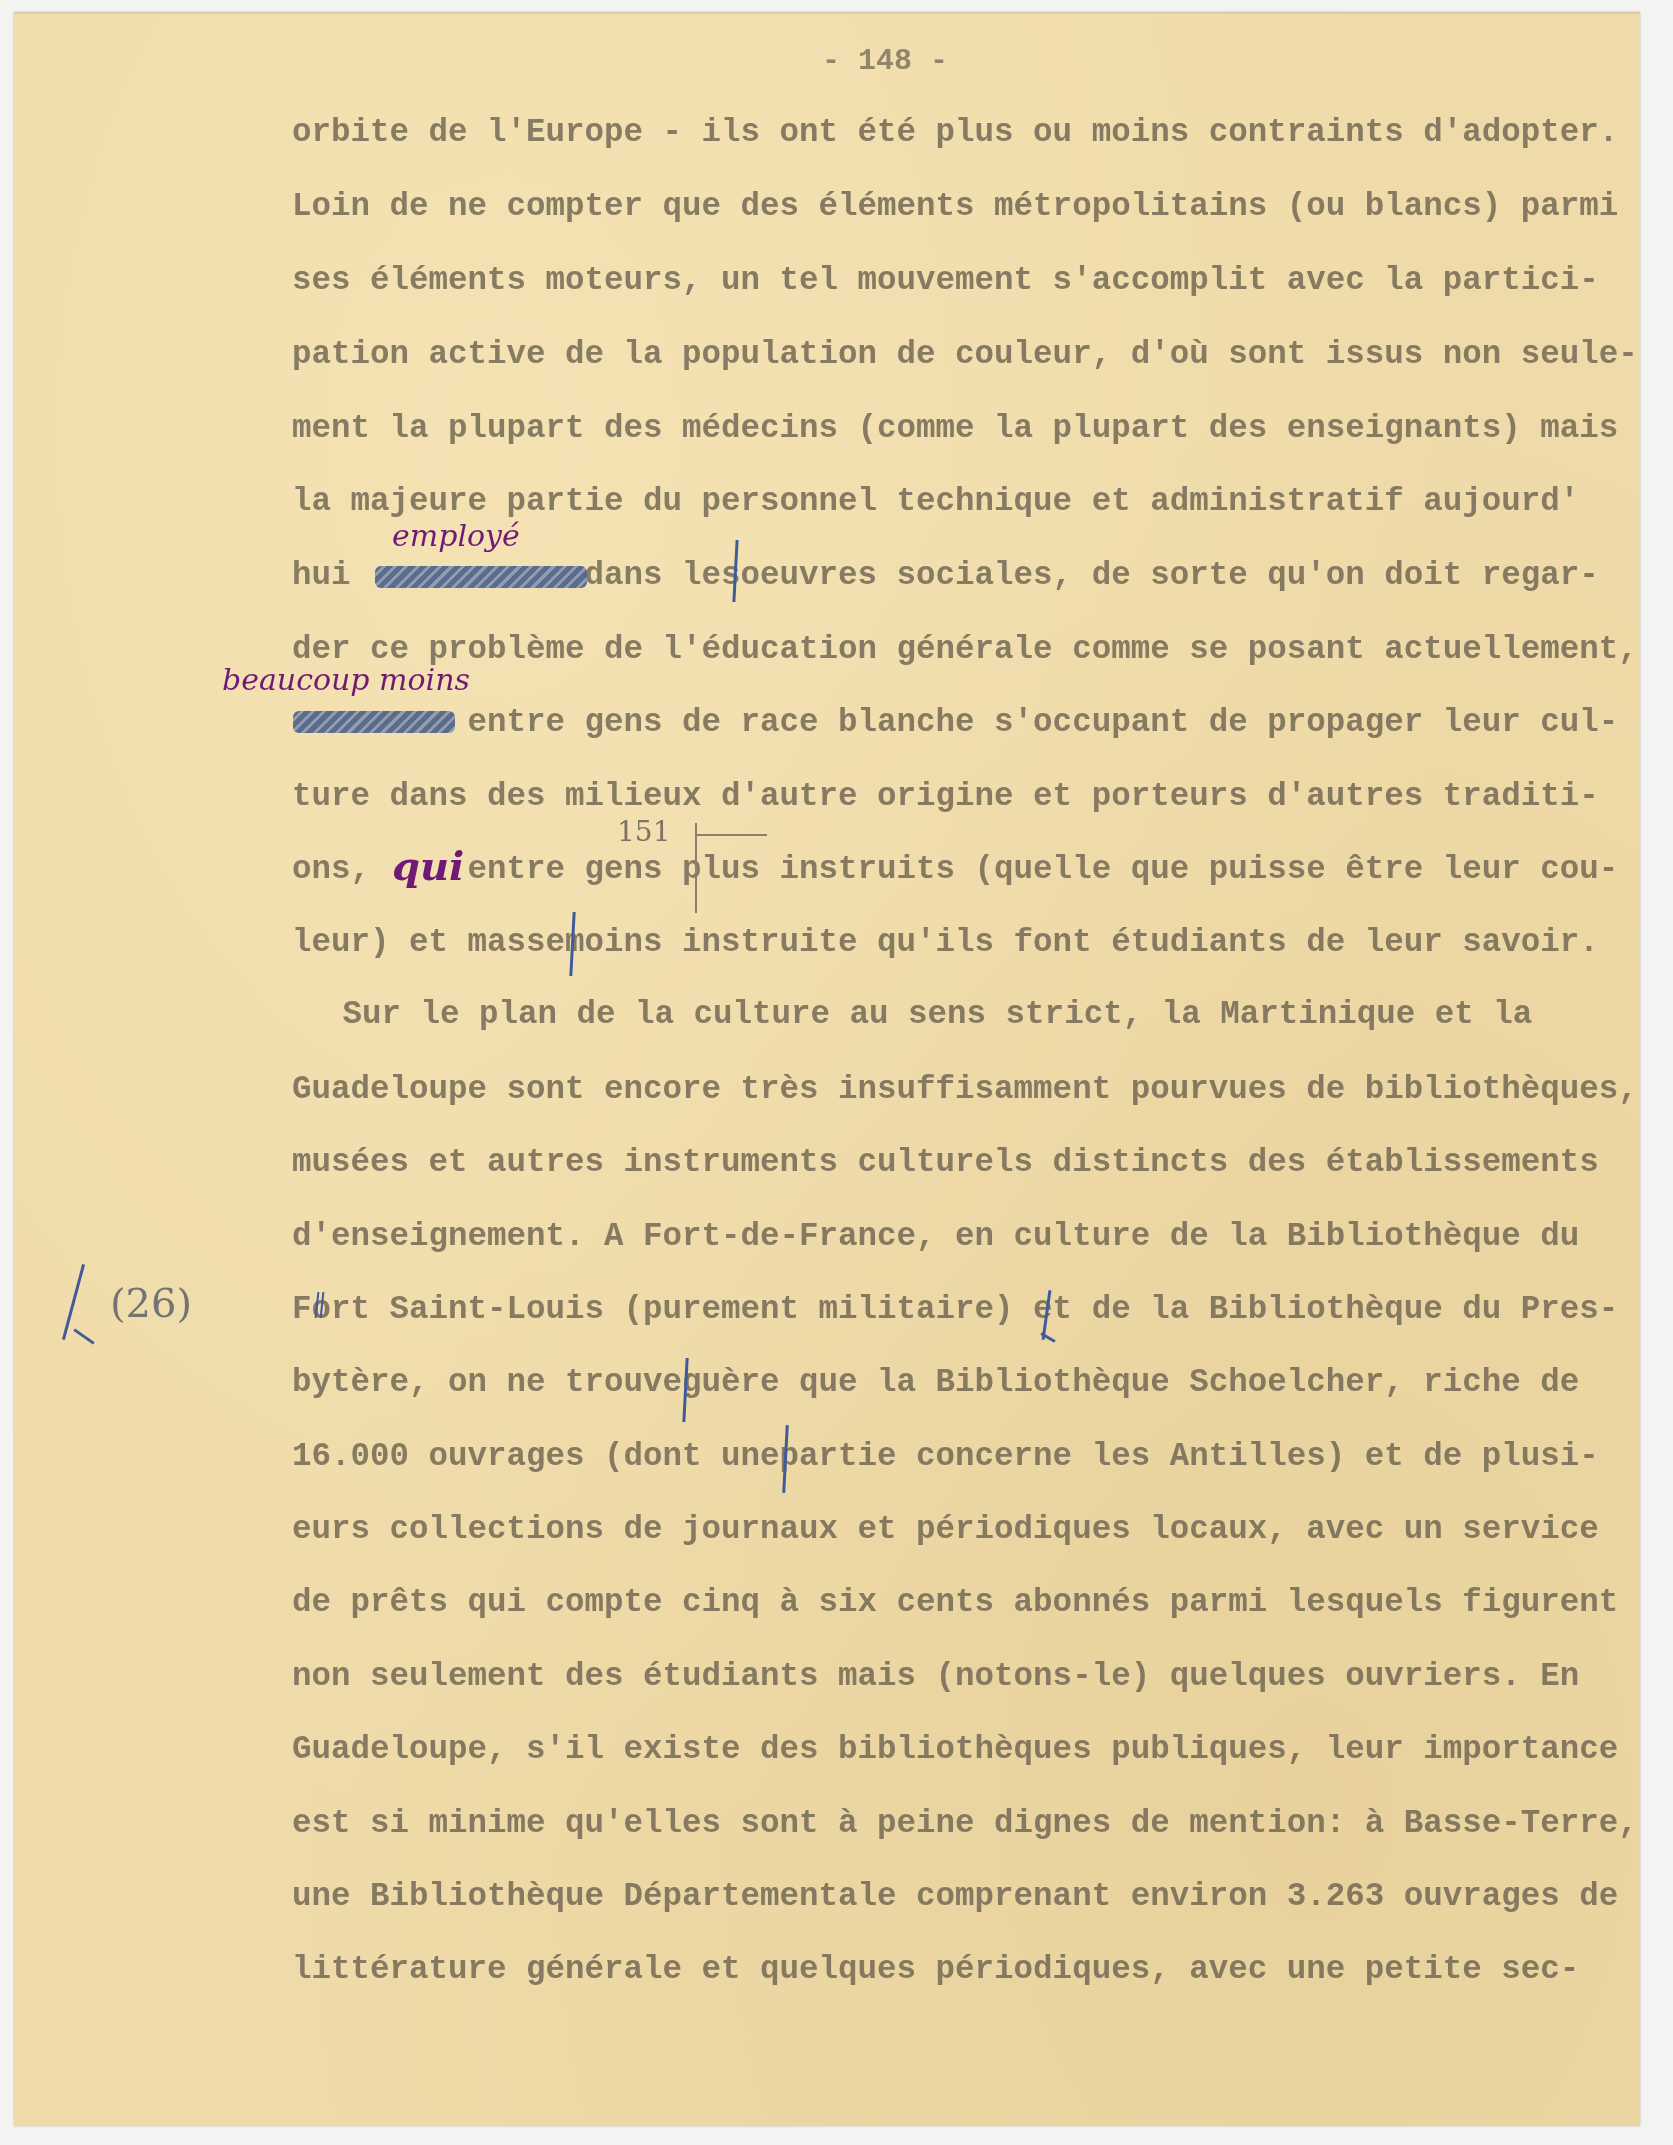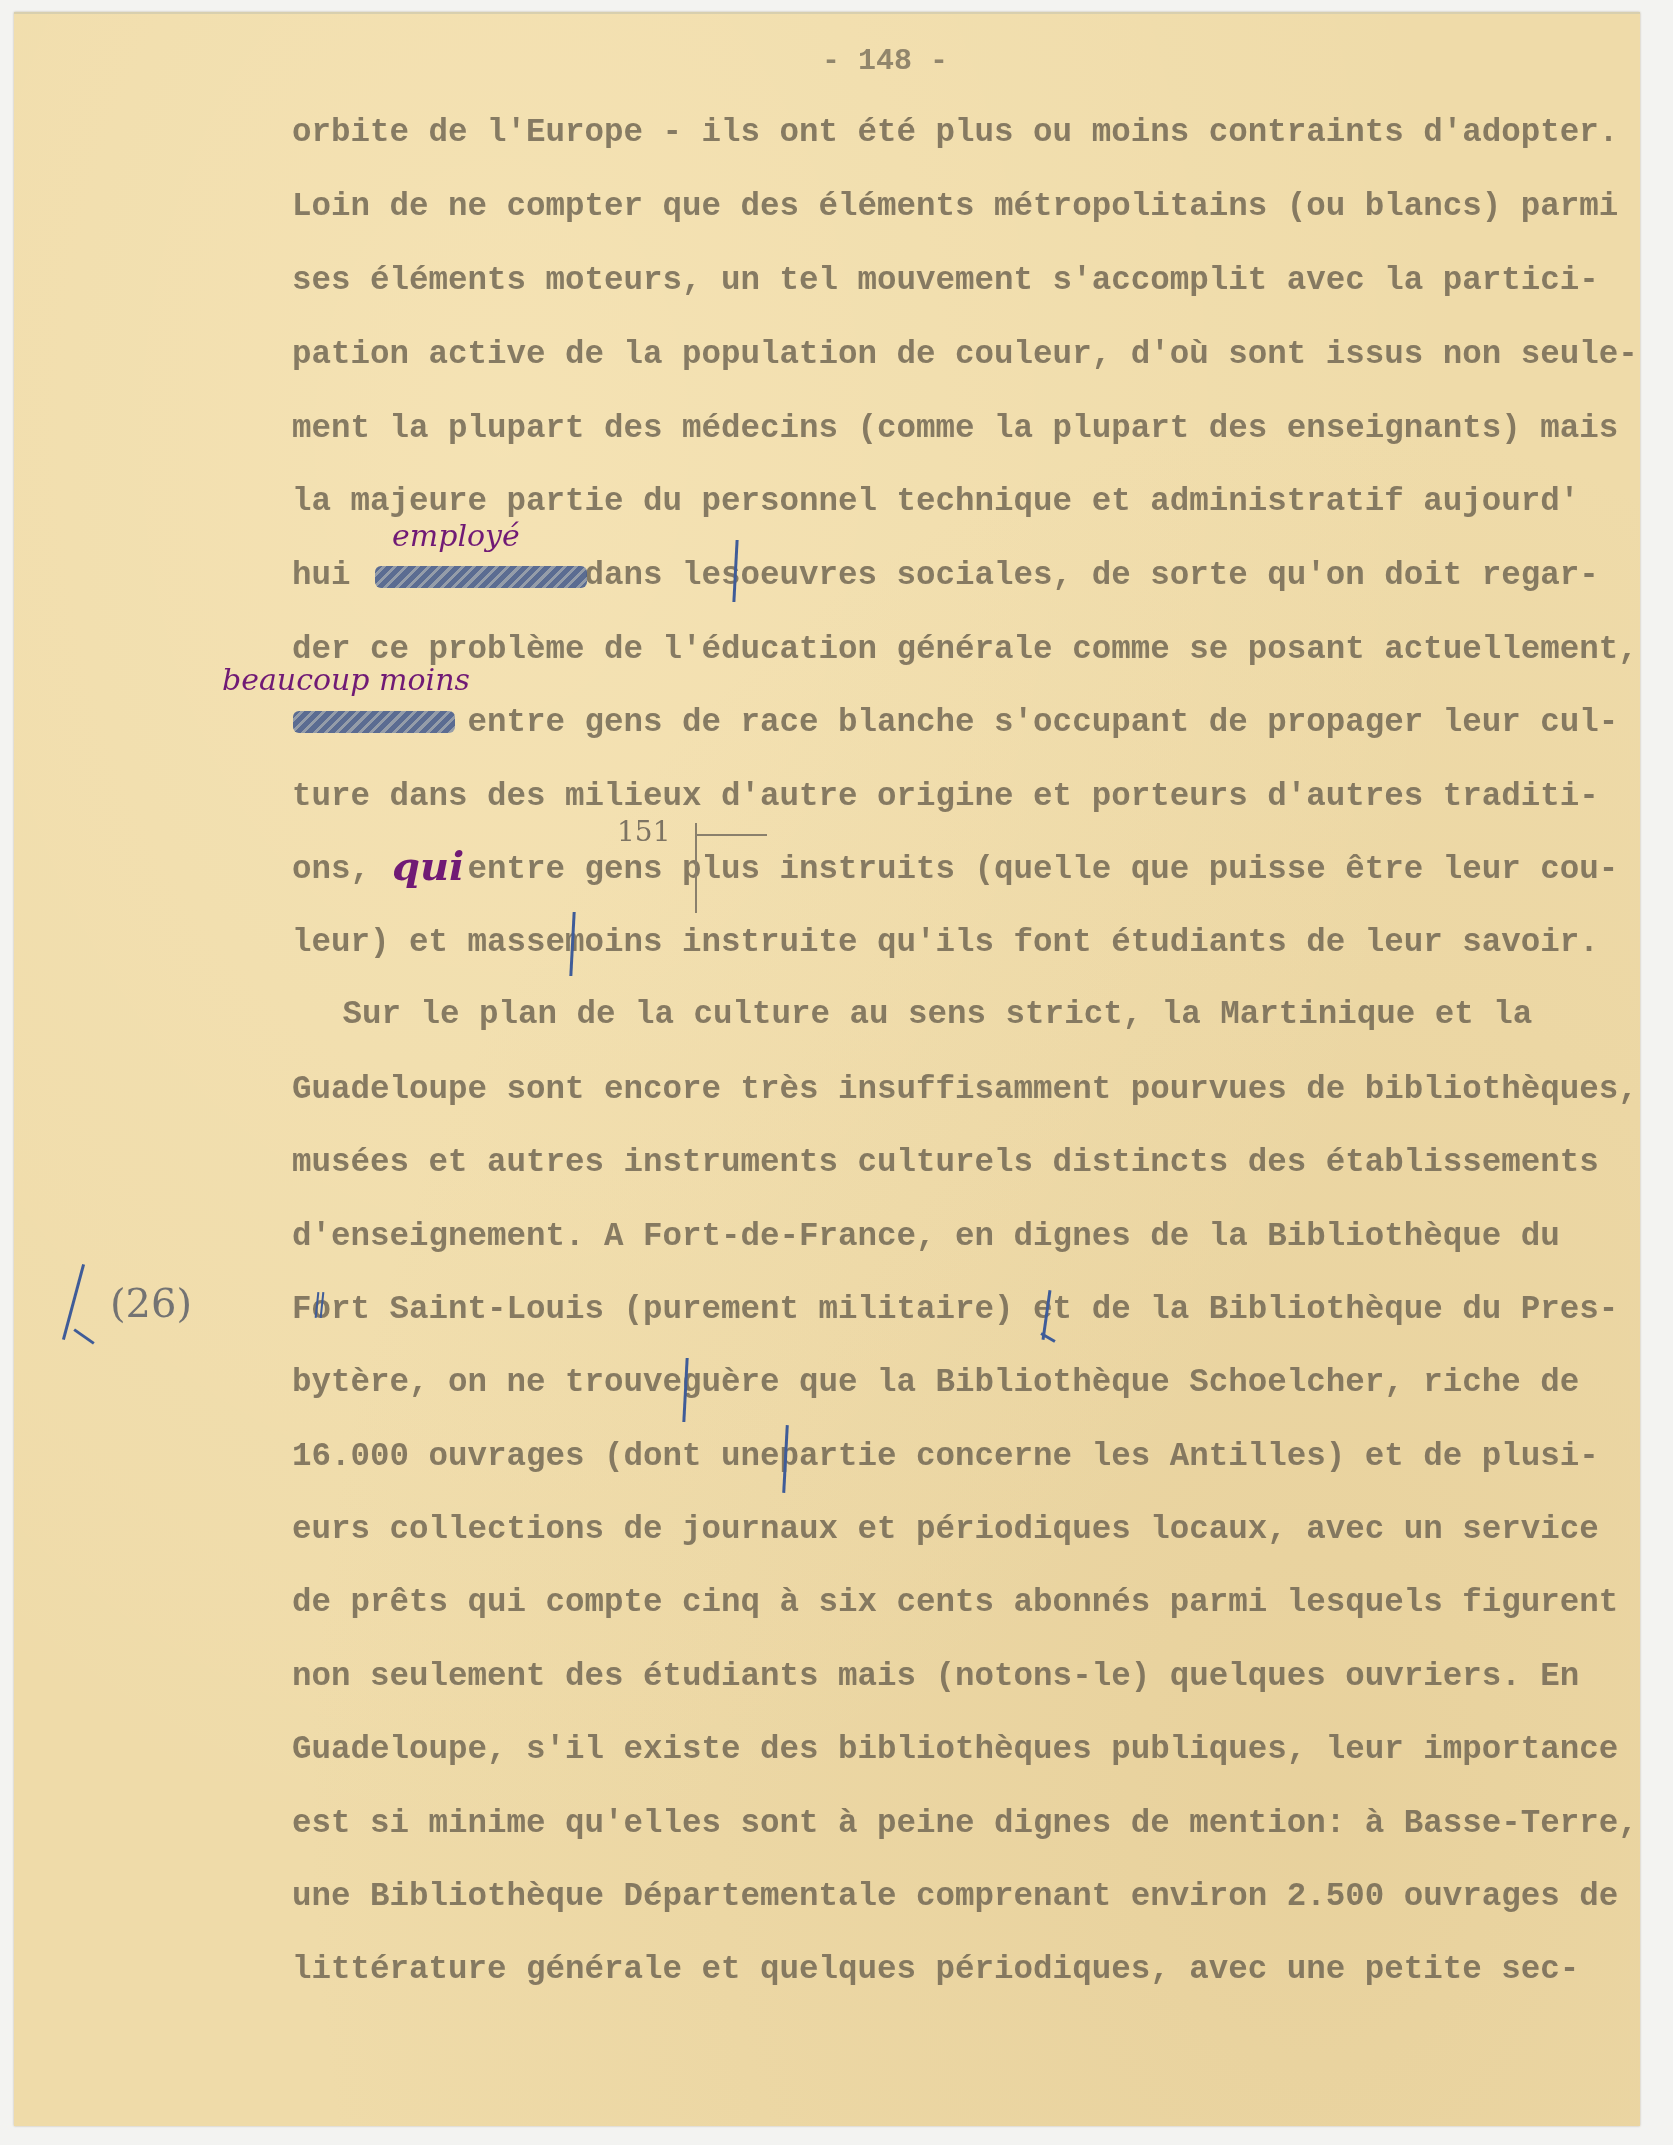--- a/index.html
+++ b/index.html
@@ -75,30 +75,30 @@
 <div class="line" style="left:292px; top:502px;">la majeure partie du personnel technique et administratif aujourd'</div>
 <div class="line" style="left:292px; top:576px;">hui            dans lesoeuvres sociales, de sorte qu'on doit regar-</div>
 <div class="line" style="left:292px; top:650px;">der ce problème de l'éducation générale comme se posant actuellement,</div>
 <div class="line" style="left:292px; top:723px;">         entre gens de race blanche s'occupant de propager leur cul-</div>
 <div class="line" style="left:292px; top:797px;">ture dans des milieux d'autre origine et porteurs d'autres traditi-</div>
 <div class="line" style="left:292px; top:870px;">ons,     entre gens plus instruits (quelle que puisse être leur cou-</div>
 <div class="line" style="left:292px; top:943px;">leur) et massemoins instruite qu'ils font étudiants de leur savoir.</div>
 <div class="line" style="left:284px; top:1015px;">   Sur le plan de la culture au sens strict, la Martinique et la</div>
 <div class="line" style="left:292px; top:1090px;">Guadeloupe sont encore très insuffisamment pourvues de bibliothèques,</div>
 <div class="line" style="left:292px; top:1163px;">musées et autres instruments culturels distincts des établissements</div>
-<div class="line" style="left:292px; top:1237px;">d'enseignement. A Fort-de-France, en dignes de la Bibliothèque du</div>
+<div class="line" style="left:292px; top:1237px;">d'enseignement. A Fort-de-France, en culture de la Bibliothèque du</div>
 <div class="line" style="left:292px; top:1310px;">Fort Saint-Louis (purement militaire) et de la Bibliothèque du Pres-</div>
 <div class="line" style="left:292px; top:1383px;">bytère, on ne trouveguère que la Bibliothèque Schoelcher, riche de</div>
 <div class="line" style="left:292px; top:1457px;">16.000 ouvrages (dont unepartie concerne les Antilles) et de plusi-</div>
 <div class="line" style="left:292px; top:1530px;">eurs collections de journaux et périodiques locaux, avec un service</div>
 <div class="line" style="left:292px; top:1603px;">de prêts qui compte cinq à six cents abonnés parmi lesquels figurent</div>
 <div class="line" style="left:292px; top:1677px;">non seulement des étudiants mais (notons-le) quelques ouvriers. En</div>
 <div class="line" style="left:292px; top:1750px;">Guadeloupe, s'il existe des bibliothèques publiques, leur importance</div>
 <div class="line" style="left:292px; top:1824px;">est si minime qu'elles sont à peine dignes de mention: à Basse-Terre,</div>
-<div class="line" style="left:292px; top:1897px;">une Bibliothèque Départementale comprenant environ 2.500 ouvrages de</div>
+<div class="line" style="left:292px; top:1897px;">une Bibliothèque Départementale comprenant environ 3.263 ouvrages de</div>
 <div class="line" style="left:292px; top:1970px;">littérature générale et quelques périodiques, avec une petite sec-</div>
 
 <div class="strike" style="left:375px; top:566px; width:212px; height:22px;"></div>
 <div class="hand" style="left:392px; top:518px; font-size:30px;">employé</div>
 <div class="mark" style="left:734px; top:540px; width:3px; height:62px; transform:rotate(3deg);"></div>
 
 <div class="hand" style="left:222px; top:662px; font-size:30px;">beaucoup moins</div>
 <div class="strike" style="left:293px; top:711px; width:162px; height:22px;"></div>
 
 <div class="hand" style="left:392px; top:842px; font-size:40px; font-weight:bold;">qui</div>

